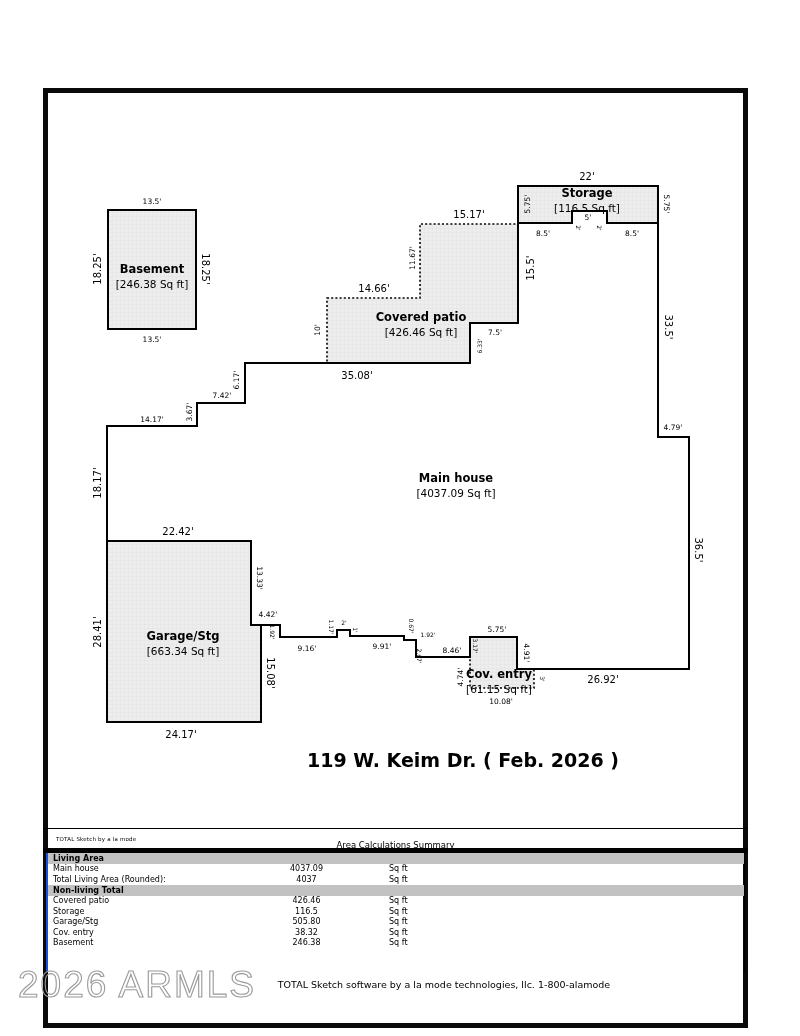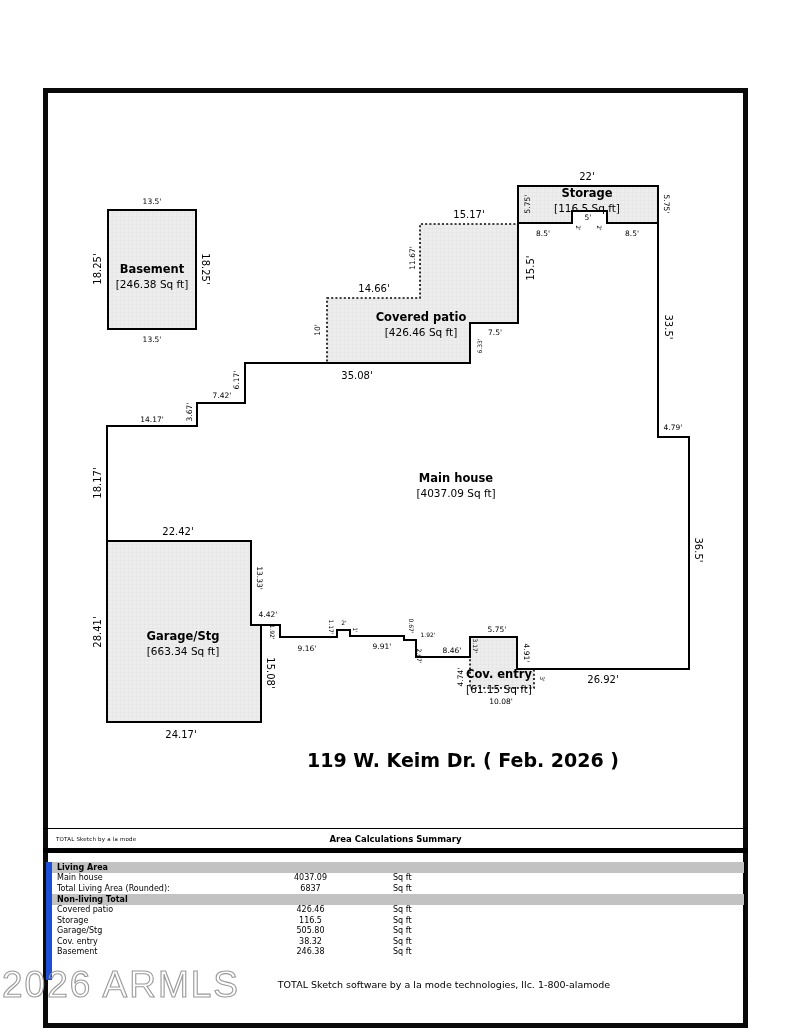--- a/index.html
+++ b/index.html
@@ -14,33 +14,33 @@
   .dim.l{font-size:10px;}
   .struct-name{font-size:11.5px;font-weight:bold;}
   .struct-area{font-size:10.5px;}
   .poly-solid{stroke:#000;stroke-width:2;stroke-linejoin:miter;}
   .poly-dotted{stroke:#000;stroke-width:1.6;stroke-dasharray:2 2.2;stroke-linejoin:miter;}
   .address{position:absolute;left:463px;top:749px;transform:translateX(-50%);
            white-space:nowrap;font-size:19px;font-weight:bold;}
   .summary{position:absolute;left:43px;top:828px;width:705px;border-top:1px solid #000;}
   .sum-header{position:relative;height:19px;}
   .brand{position:absolute;left:13px;top:7px;font-size:5.5px;letter-spacing:.2px;}
-  .sum-title{position:absolute;left:0;right:0;top:5px;text-align:center;
-             font-size:8.5px;font-weight:bold;}
+  .sum-title{position:absolute;left:0;right:0;top:11px;text-align:center;
+             font-size:8.5px;font-weight:normal;}
   .thickbar{height:5px;background:#000;}
-  .sum-body{margin:9px 3px;border-left:6px solid #1d4ed8;border-right:1px solid #000;
+  .sum-body{margin:0 3px;border-left:2px solid #1d4ed8;border-right:1px solid #000;
             padding-bottom:22px;}
   .band{background:#c2c2c2;font-weight:bold;font-size:8px;height:11px;line-height:11px;
         padding-left:5px;}
   .row{position:relative;font-size:8px;height:10.5px;line-height:10.5px;}
   .row .lbl{position:absolute;left:5px;}
   .row .num{position:absolute;left:180px;width:157px;text-align:center;}
   .row .unit{position:absolute;left:341px;}
   .row.bold{font-weight:normal;}
-  .watermark{position:absolute;left:2px;top:964px;font-size:37px;letter-spacing:2px;
+  .watermark{position:absolute;left:18px;top:964px;font-size:37px;letter-spacing:2px;
              color:transparent;-webkit-text-stroke:1.1px #9a9a9a;
              font-family:"Liberation Sans",sans-serif;}
   .footer{position:absolute;left:0;top:979px;width:100%;box-sizing:border-box;
           padding-left:88px;text-align:center;font-size:9.5px;}
 </style>
 </head>
 <body>
 
 <div class="page">
 
@@ -134,21 +134,21 @@
     <div class="thickbar"></div>
     <div class="sum-body" id="sum-body">
         <div class="band">Living Area</div>
         <div class="row">
           <span class="lbl">Main house</span>
           <span class="num">4037.09</span>
           <span class="unit">Sq ft</span>
         </div>
         <div class="row bold">
           <span class="lbl">Total Living Area (Rounded):</span>
-          <span class="num">6837</span>
+          <span class="num">4037</span>
           <span class="unit">Sq ft</span>
         </div>
         <div class="band">Non-living Total</div>
         <div class="row">
           <span class="lbl">Covered patio</span>
           <span class="num">426.46</span>
           <span class="unit">Sq ft</span>
         </div>
         <div class="row">
           <span class="lbl">Storage</span>

